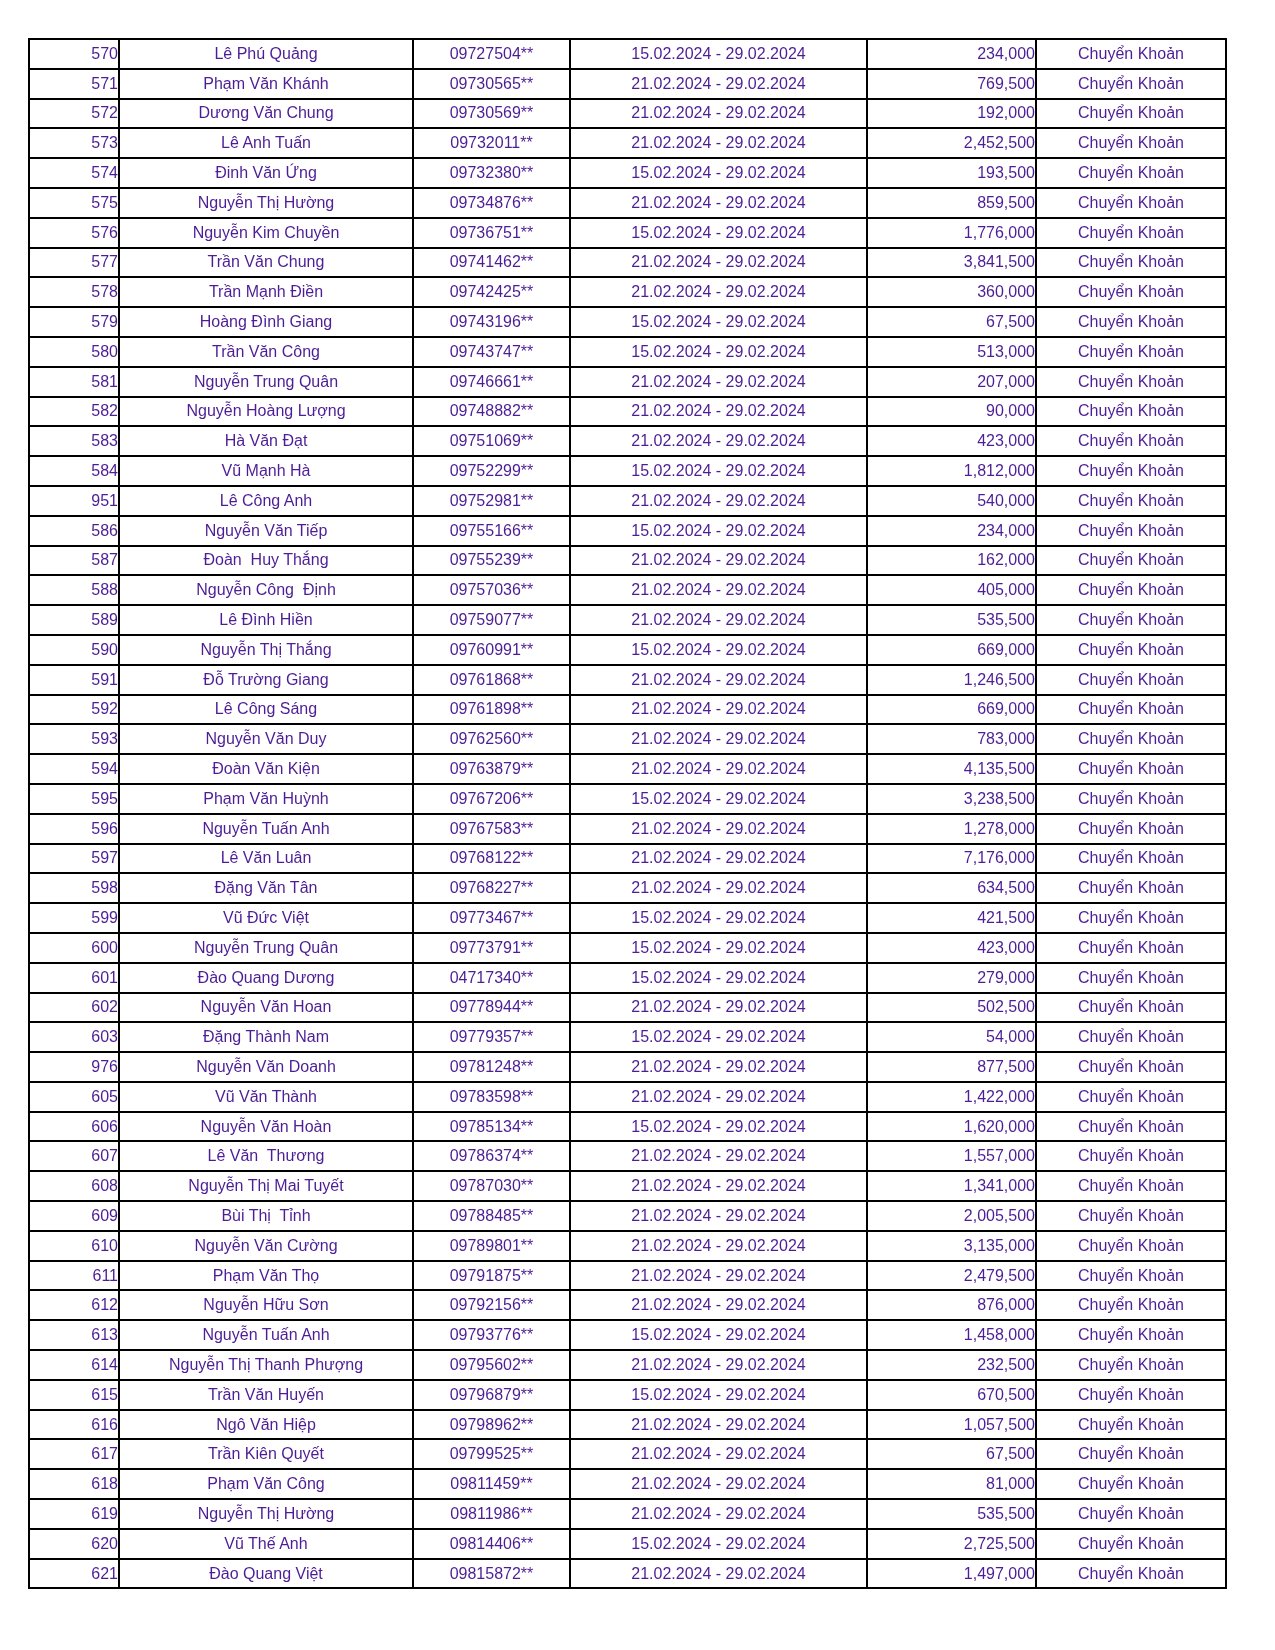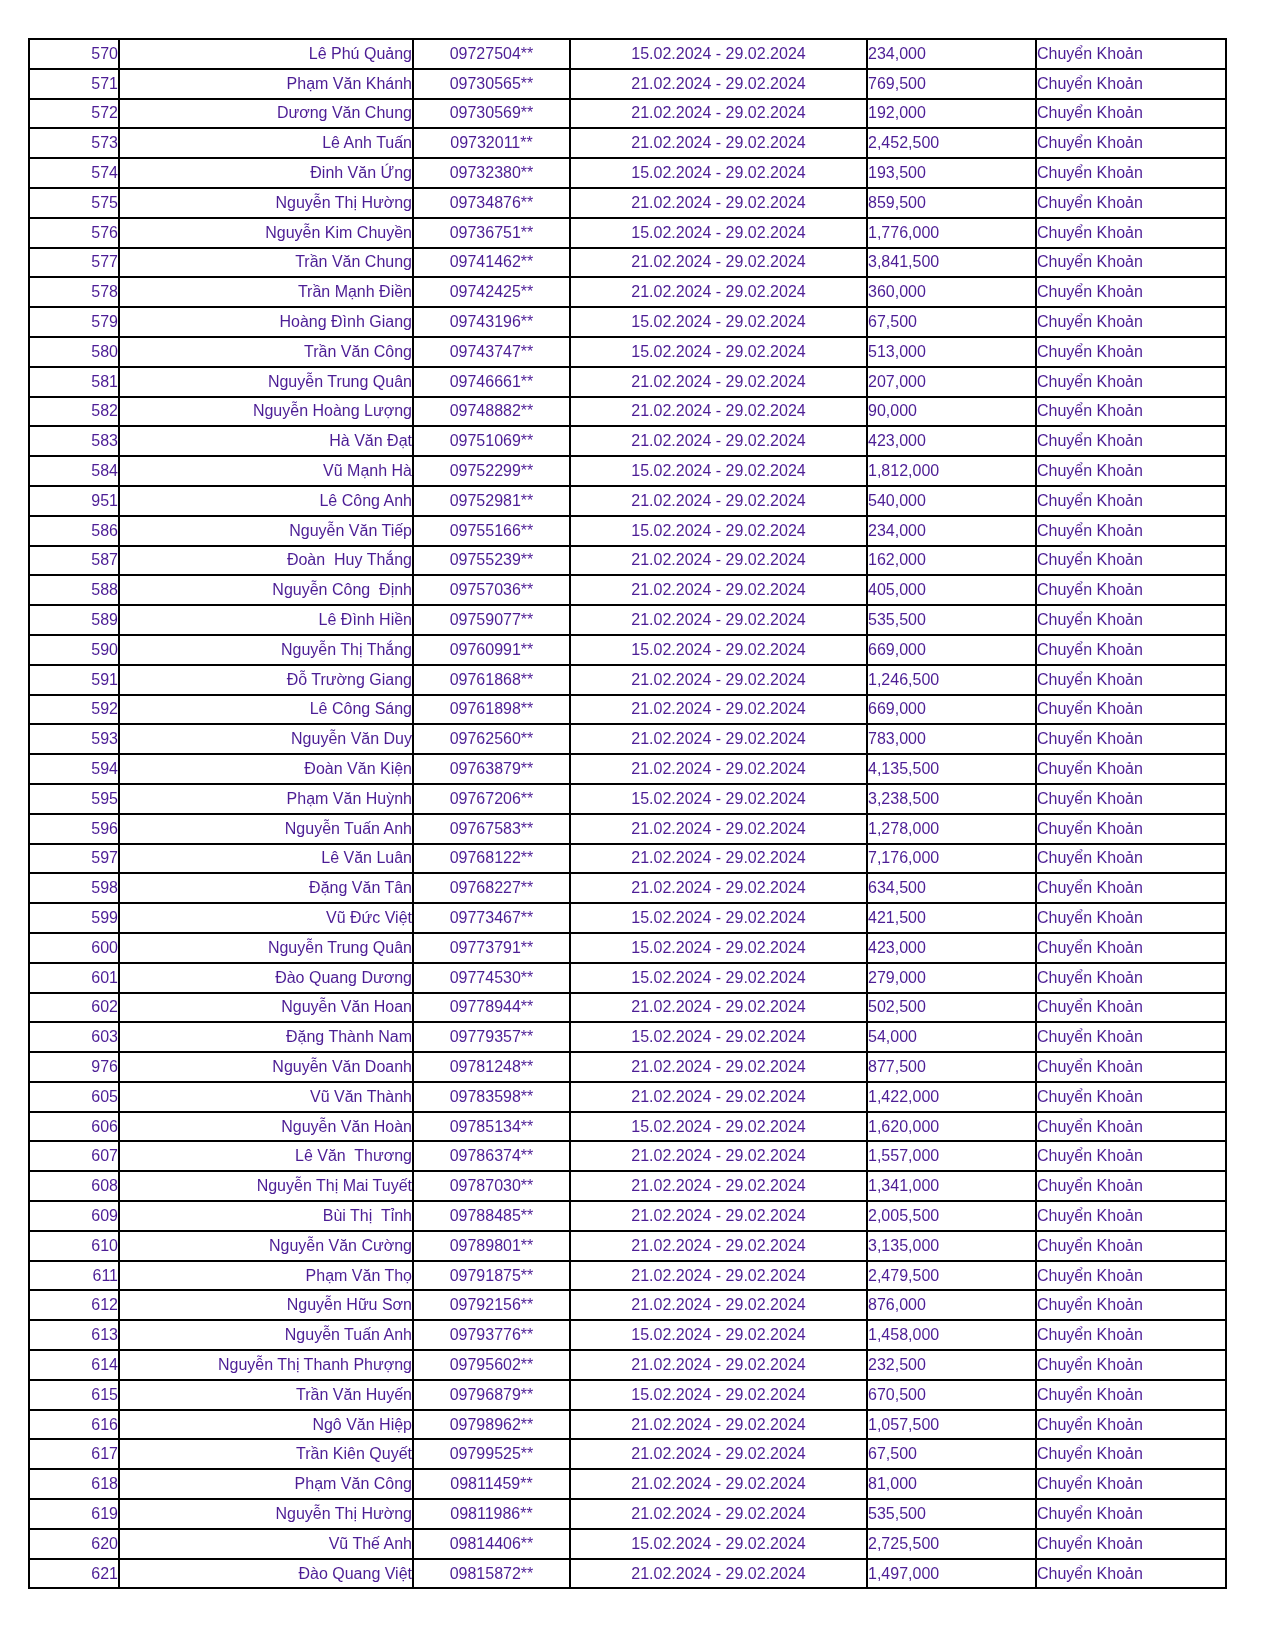--- a/index.html
+++ b/index.html
@@ -28,25 +28,25 @@
   }
   table.payment-table td {
     border: 2.5px solid #000000;
     height: 27.8px;
     padding: 0;
     vertical-align: middle;
     overflow: hidden;
     white-space: pre;
   }
   td.c-stt    { text-align: right;  padding-right: 6px; }
-  td.c-name   { text-align: right;   padding-left: 5px;  }
+  td.c-name   { text-align: center;   padding-left: 5px;  }
   td.c-phone  { text-align: center; }
   td.c-period { text-align: center; }
-  td.c-amount {  padding-right: 9px; }
-  td.c-method { }
+  td.c-amount { text-align: right;  padding-right: 9px; }
+  td.c-method { text-align: center; }
 </style>
 </head>
 <body>
 
 <div class="page">
   <table class="payment-table">
     <colgroup>
       <col style="width:90px">
       <col style="width:294px">
       <col style="width:157px">
@@ -299,21 +299,21 @@
           <td class="c-stt">600</td>
           <td class="c-name">Nguyễn Trung Quân</td>
           <td class="c-phone">09773791**</td>
           <td class="c-period">15.02.2024 - 29.02.2024</td>
           <td class="c-amount">423,000</td>
           <td class="c-method">Chuyển Khoản</td>
         </tr>
         <tr>
           <td class="c-stt">601</td>
           <td class="c-name">Đào Quang Dương</td>
-          <td class="c-phone">09774530**</td>
+          <td class="c-phone">04717340**</td>
           <td class="c-period">15.02.2024 - 29.02.2024</td>
           <td class="c-amount">279,000</td>
           <td class="c-method">Chuyển Khoản</td>
         </tr>
         <tr>
           <td class="c-stt">602</td>
           <td class="c-name">Nguyễn Văn Hoan</td>
           <td class="c-phone">09778944**</td>
           <td class="c-period">21.02.2024 - 29.02.2024</td>
           <td class="c-amount">502,500</td>

